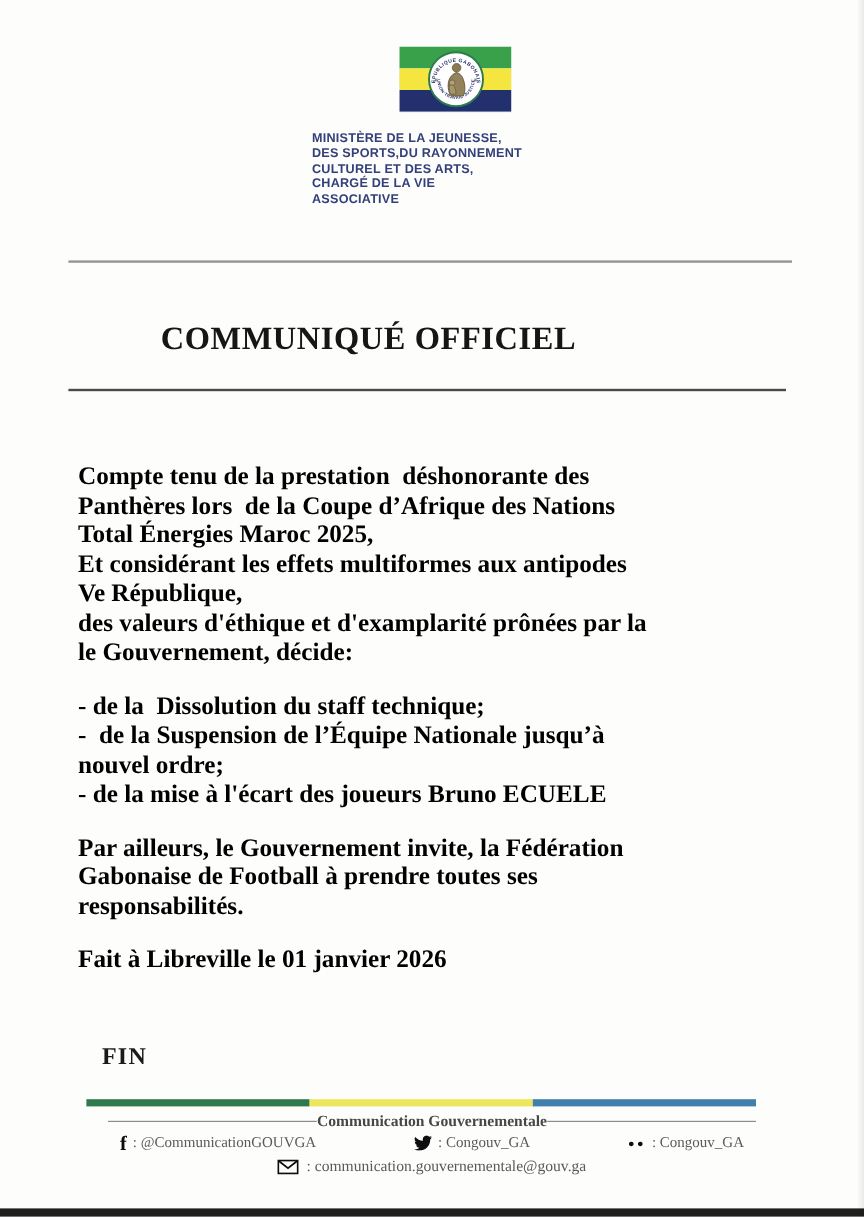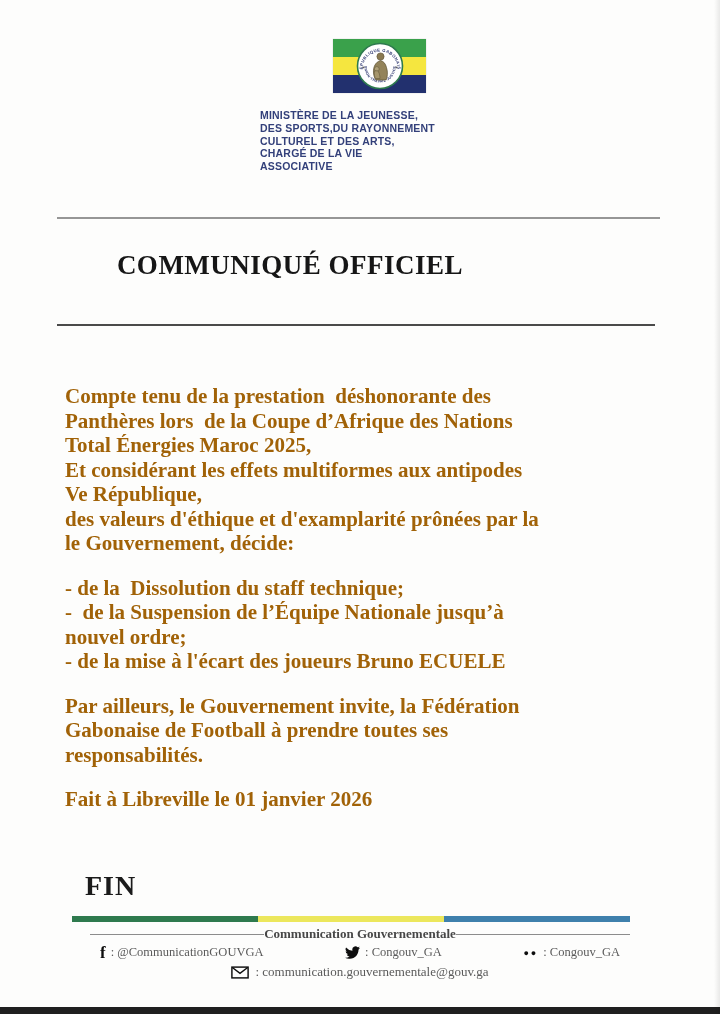--- a/index.html
+++ b/index.html
@@ -24,34 +24,34 @@
     text-align:left;color:#33407a;
     font-family:"Liberation Sans",sans-serif;font-weight:bold;
     font-size:10.5px;line-height:12.8px;letter-spacing:.2px;
   }
   
   .rule{position:absolute;height:2px;background:#8d8d8d;}
   .rule1{left:57px;top:217px;width:603px;background:#969696;}
   .rule2{left:57px;top:324px;width:598px;background:#4a4a4a;}
   .doc-title{
     position:absolute;left:0;top:250px;width:580px;text-align:center;
-    font-size:27px;font-weight:bold;letter-spacing:.5px;color:#161616;margin:0;
+    font-size:27px;font-weight:bold;letter-spacing:.5px;color:#161616;margin:17px;
   }
   
   .body-text{
     position:absolute;left:65px;top:384px;width:600px;
-    font-size:21px;font-weight:bold;line-height:24.5px;color:#a16207;
+    font-size:21px;font-weight:bold;line-height:24.5px;color:#000000;
   }
   .doc-line{white-space:pre-wrap;}
   .para{margin:0 0 20px 0;}
   .para-date{margin-top:15px;}
   
   .fin{
     position:absolute;left:85px;top:870px;
-    font-size:28px;font-weight:bold;letter-spacing:1px;color:#1b1b1b;
+    font-size:20px;font-weight:bold;letter-spacing:1px;color:#1b1b1b;
   }
   .footer-stripe{
     position:absolute;left:72px;top:916px;width:558px;height:6px;display:flex;
   }
   .footer-stripe .seg-green{flex:1;background:#2e7a4e;}
   .footer-stripe .seg-yellow{flex:1;background:#ece75c;}
   .footer-stripe .seg-blue{flex:1;background:#3f80ac;}
   .banner-row{
     position:absolute;left:90px;top:926px;width:540px;
     display:flex;align-items:center;color:#4c4c4c;

